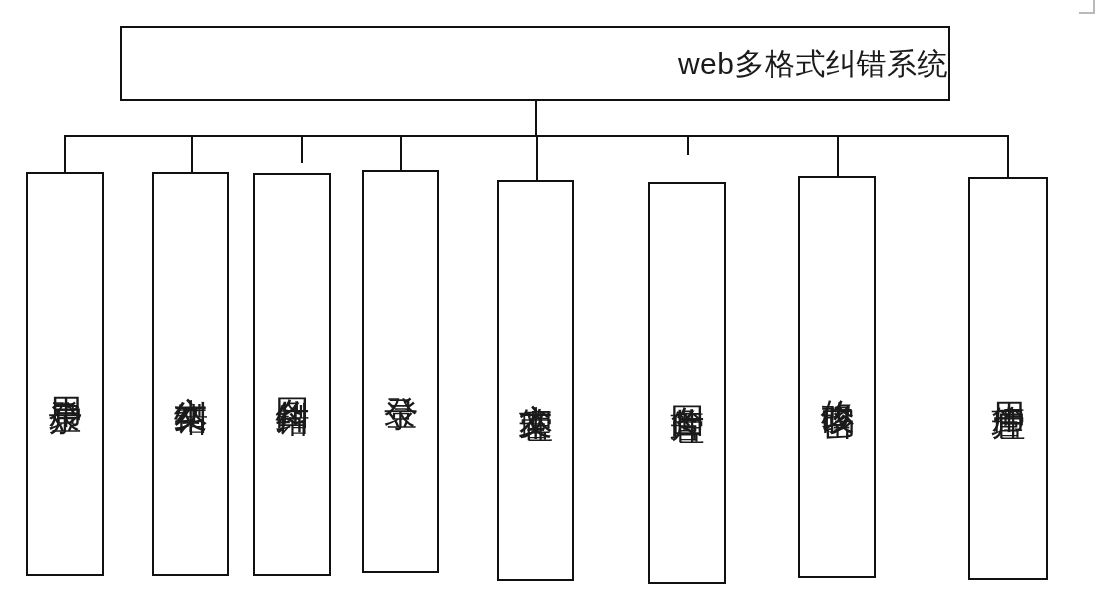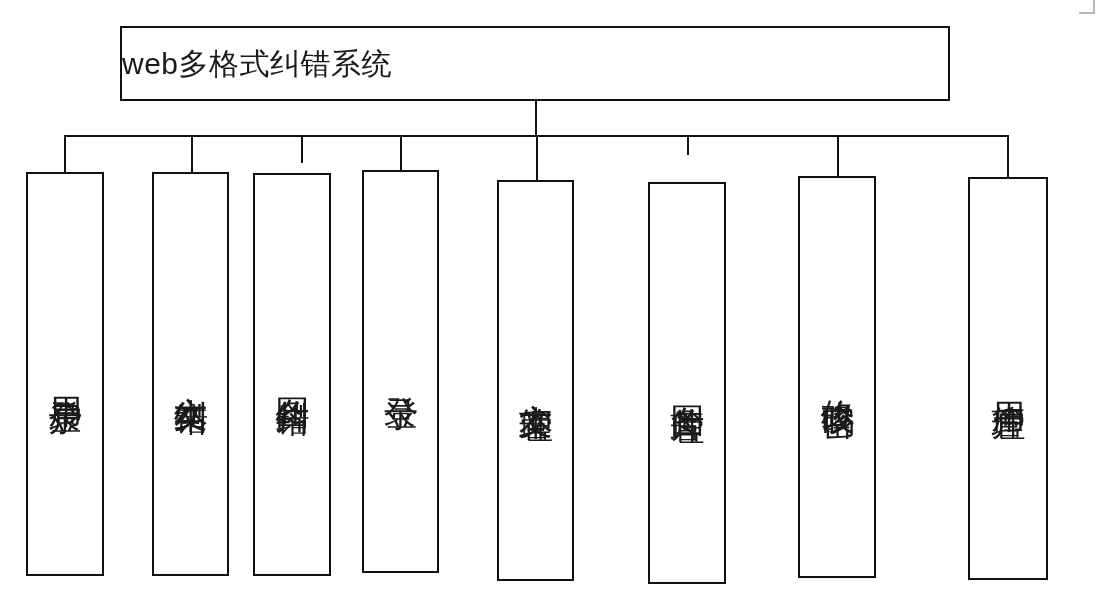--- a/index.html
+++ b/index.html
@@ -19,21 +19,21 @@
     overflow: hidden;
   }
   
   .root-node {
     position: absolute;
     box-sizing: border-box;
     border: 2px solid #111111;
     background: #ffffff;
     display: flex;
     align-items: center;
-    justify-content: flex-start;
+    justify-content: flex-end;
   }
   .root-label {
     font-family: "Liberation Sans", "DejaVu Sans", sans-serif;
     font-size: 30px;
     line-height: 1;
     color: #1a1a1a;
     letter-spacing: 0.5px;
     white-space: nowrap;
   }
   

